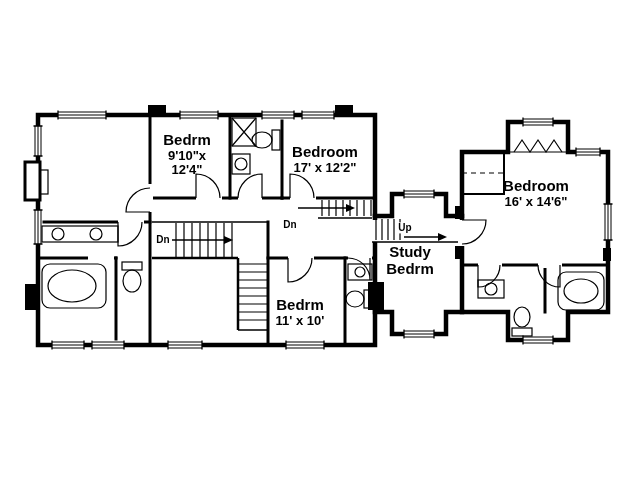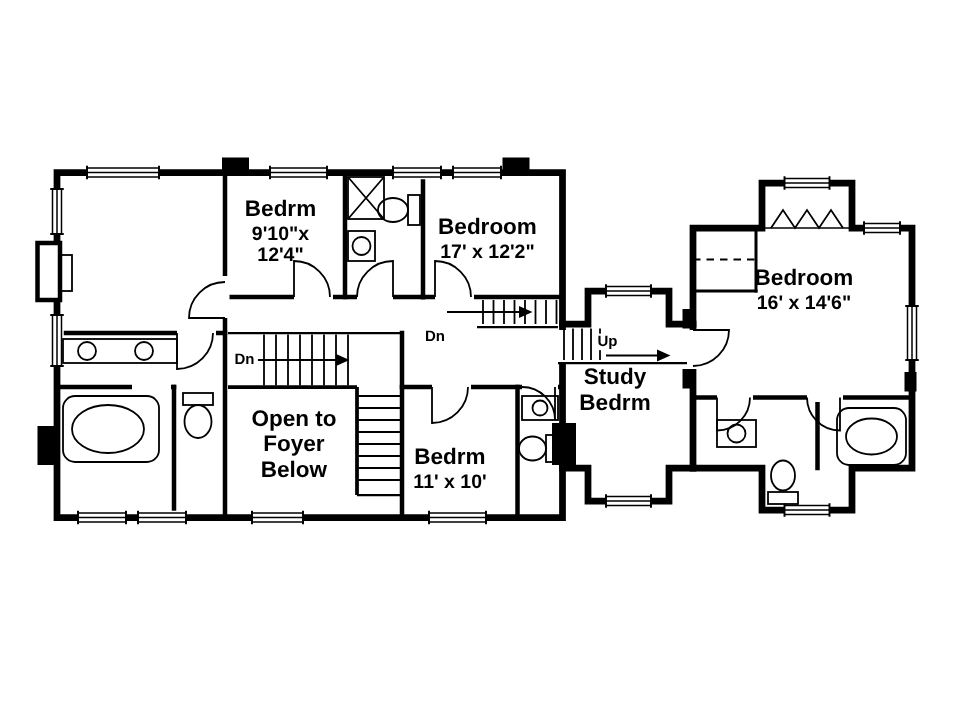--- a/index.html
+++ b/index.html
@@ -252,25 +252,20 @@
   <div class="lbl" style="left:536px;top:194px;">
     <span>Bedroom</span>
     <span class="dims">16' x 14'6"</span>
   </div>
 
   <div class="lbl" style="left:410px;top:261px;text-align:center;">
     <span>Study</span>
     <span>Bedrm</span>
   </div>
 
-  <div class="lbl" style="left:196px;top:297px;">
-    <span>Open to</span>
-    <span>Foyer</span>
-    <span>Below</span>
-  </div>
 
   <div class="lbl stair-lbl" style="left:163px;top:240px;">
     <span>Dn</span>
   </div>
 
   <div class="lbl stair-lbl" style="left:290px;top:225px;">
     <span>Dn</span>
   </div>
 
   <div class="lbl stair-lbl" style="left:405px;top:228px;text-align:right;">

